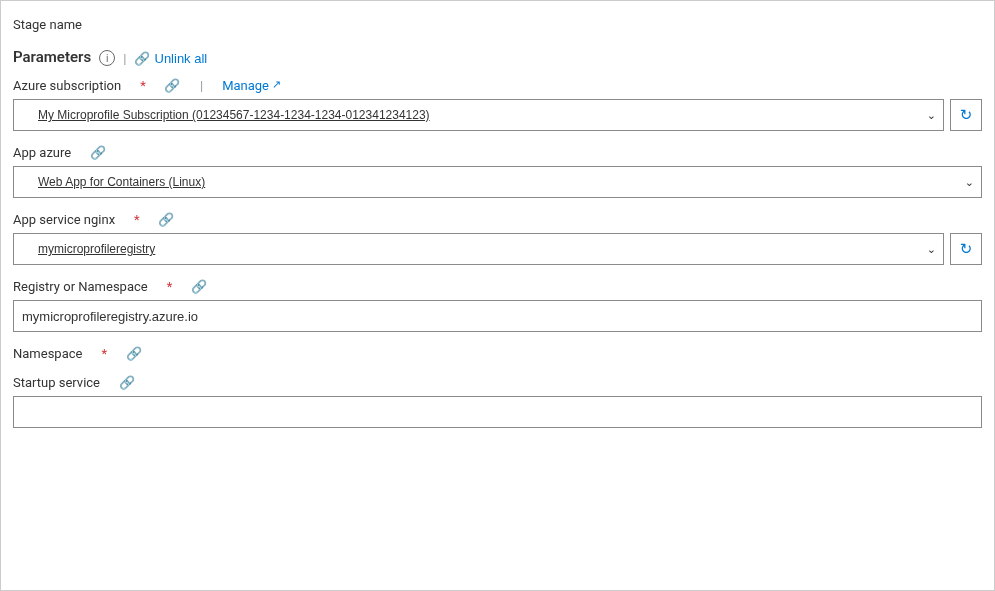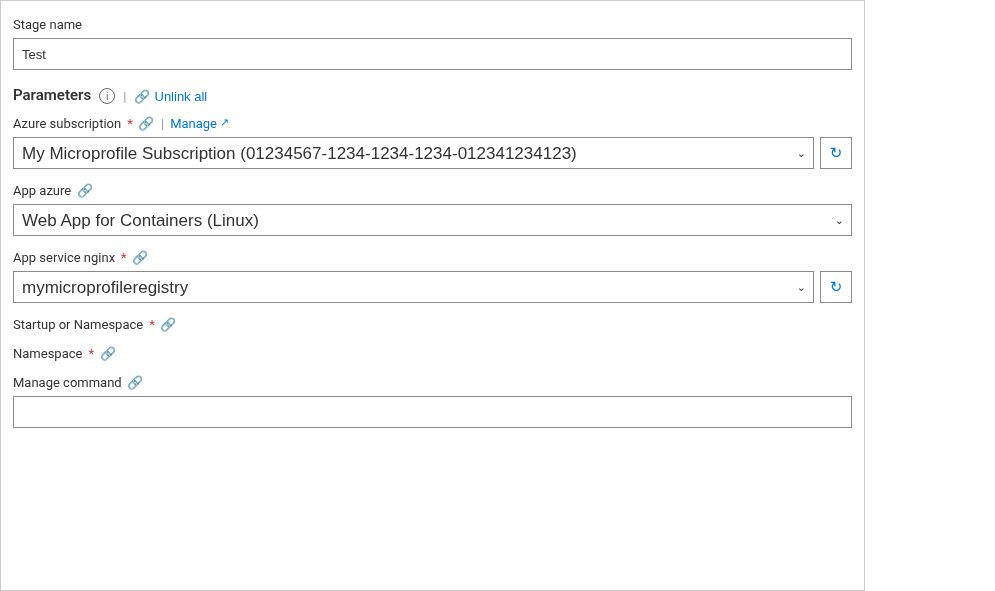--- a/index.html
+++ b/index.html
@@ -9,21 +9,21 @@
     }
 
     body {
       font-family: -apple-system, BlinkMacSystemFont, 'Segoe UI', Roboto, sans-serif;
       font-size: 13px;
       background: #fff;
       color: #333;
     }
 
     .container {
-      width: 865px;
+      width: 995px;
       min-height: 591px;
       background: #fff;
       border: 1px solid #ccc;
       padding: 16px 12px;
     }
 
     .section-title {
       font-size: 13px;
       color: #333;
       margin-bottom: 6px;
@@ -86,21 +86,21 @@
       padding: 0;
     }
 
     .field-group {
       margin-bottom: 14px;
     }
 
     .field-label {
       display: flex;
       align-items: center;
-      gap: 6px;
+      gap: 19px;
       margin-bottom: 6px;
       font-size: 13px;
       color: #333;
     }
 
     .required-star {
       color: #d13438;
     }
 
     .chain-icon {
@@ -126,27 +126,28 @@
 
     .select-wrapper {
       flex: 1;
       position: relative;
     }
 
     .select-input {
       width: 100%;
       height: 32px;
       border: 1px solid #8a8a8a;
-      padding: 4px 32px 4px 8px;
-      font-size: 17px;
+      padding: 4px 32px 4px 24px;
+      font-size: 12px;
       color: #333;
       appearance: none;
       background: #fff;
       cursor: pointer;
       outline: none;
+      text-decoration: underline;
     }
 
     .select-arrow {
       position: absolute;
       right: 8px;
       top: 50%;
       transform: translateY(-50%);
       color: #333;
       pointer-events: none;
       font-size: 11px;
@@ -170,21 +171,20 @@
       margin-bottom: 16px;
     }
   </style>
 </head>
 <body>
 
 <div class="container">
 
   <div class="stage-name-section">
     <div class="section-title">Stage name</div>
-    <input type="text" class="text-input" value="Test" style="">
   </div>
 
   <div class="parameters-header">
     <span class="parameters-title">Parameters</span>
     <span class="info-icon">i</span>
     <span class="divider">|</span>
     <button class="link-btn">
       <span>🔗</span>
       <span>Unlink all</span>
     </button>
@@ -241,35 +241,36 @@
         <span class="select-arrow">⌄</span>
       </div>
       <button class="refresh-btn">
         <span>↻</span>
       </button>
     </div>
   </div>
 
   <div class="field-group">
     <div class="field-label">
-      <span>Startup or Namespace</span>
-      <span class="required-star">*</span>
-      <span class="chain-icon">🔗</span>
-    </div>
+      <span>Registry or Namespace</span>
+      <span class="required-star">*</span>
+      <span class="chain-icon">🔗</span>
+    </div>
+    <input type="text" class="text-input" value="mymicroprofileregistry.azure.io" style="">
   </div>
 
   <div class="field-group">
     <div class="field-label">
       <span>Namespace</span>
       <span class="required-star">*</span>
       <span class="chain-icon">🔗</span>
     </div>
   </div>
 
   <div class="field-group">
     <div class="field-label">
-      <span>Manage command</span>
+      <span>Startup service</span>
       <span class="chain-icon">🔗</span>
     </div>
     <input type="text" class="text-input" value="" style="">
   </div>
 
 </div>
 
 </body></html>

